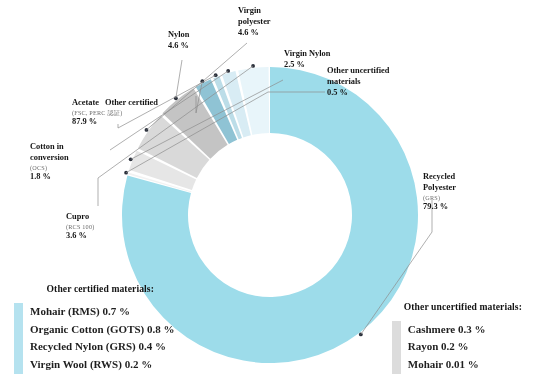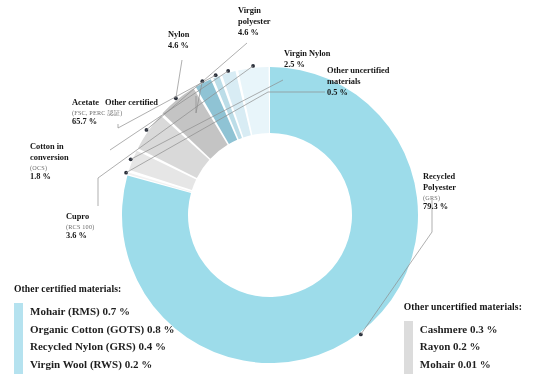--- a/index.html
+++ b/index.html
@@ -32,22 +32,23 @@
   .lbl .t{font-weight:bold;font-size:8.4px;display:block;}
   .lbl .sm{font-size:6.2px;color:#6c6c6c;display:block;letter-spacing:.2px;}
   .lbl .v{font-weight:bold;font-size:8.4px;display:block;}
   .lbl.r{text-align:right;}
 
   
   .legend{position:absolute;bottom:14px;}
   .legend.left{left:14px;}
   .legend.right{right:14px;}
   .legend h4{
-    margin:0 0 9px 0;font-size:9.6px;font-weight:bold;color:#141414;
+    margin:0 0 9px 12px;font-size:9.6px;font-weight:bold;color:#141414;
     letter-spacing:.1px;
+    text-align:center;
   }
   .legend .rows{display:flex;align-items:stretch;gap:7px;}
   .legend .sw{width:9px;flex:0 0 9px;}
   .legend ul{margin:0;padding:0;list-style:none;}
   .legend li{font-size:11px;font-weight:bold;line-height:1.62;color:#1f1f1f;white-space:nowrap;}
 </style>
 </head>
 <body>
 
 <div class="stage">
@@ -109,21 +110,21 @@
     <span class="v">0.5 %</span>
   </div>
 
   <div class="lbl r" style="left:64px;top:66px;width:94px;margin-top:32px;">
     <span class="t">Other certified</span>
   </div>
 
   <div class="lbl" style="left:72px;top:98px;">
     <span class="t">Acetate</span>
     <span class="sm">(FSC, PERC 認証)</span>
-    <span class="v">65.7 %</span>
+    <span class="v">87.9 %</span>
   </div>
 
   <div class="lbl" style="left:30px;top:142px;">
     <span class="t">Cotton in</span>
     <span class="t">conversion</span>
     <span class="sm">(OCS)</span>
     <span class="v">1.8 %</span>
   </div>
 
   <div class="lbl" style="left:66px;top:212px;">

